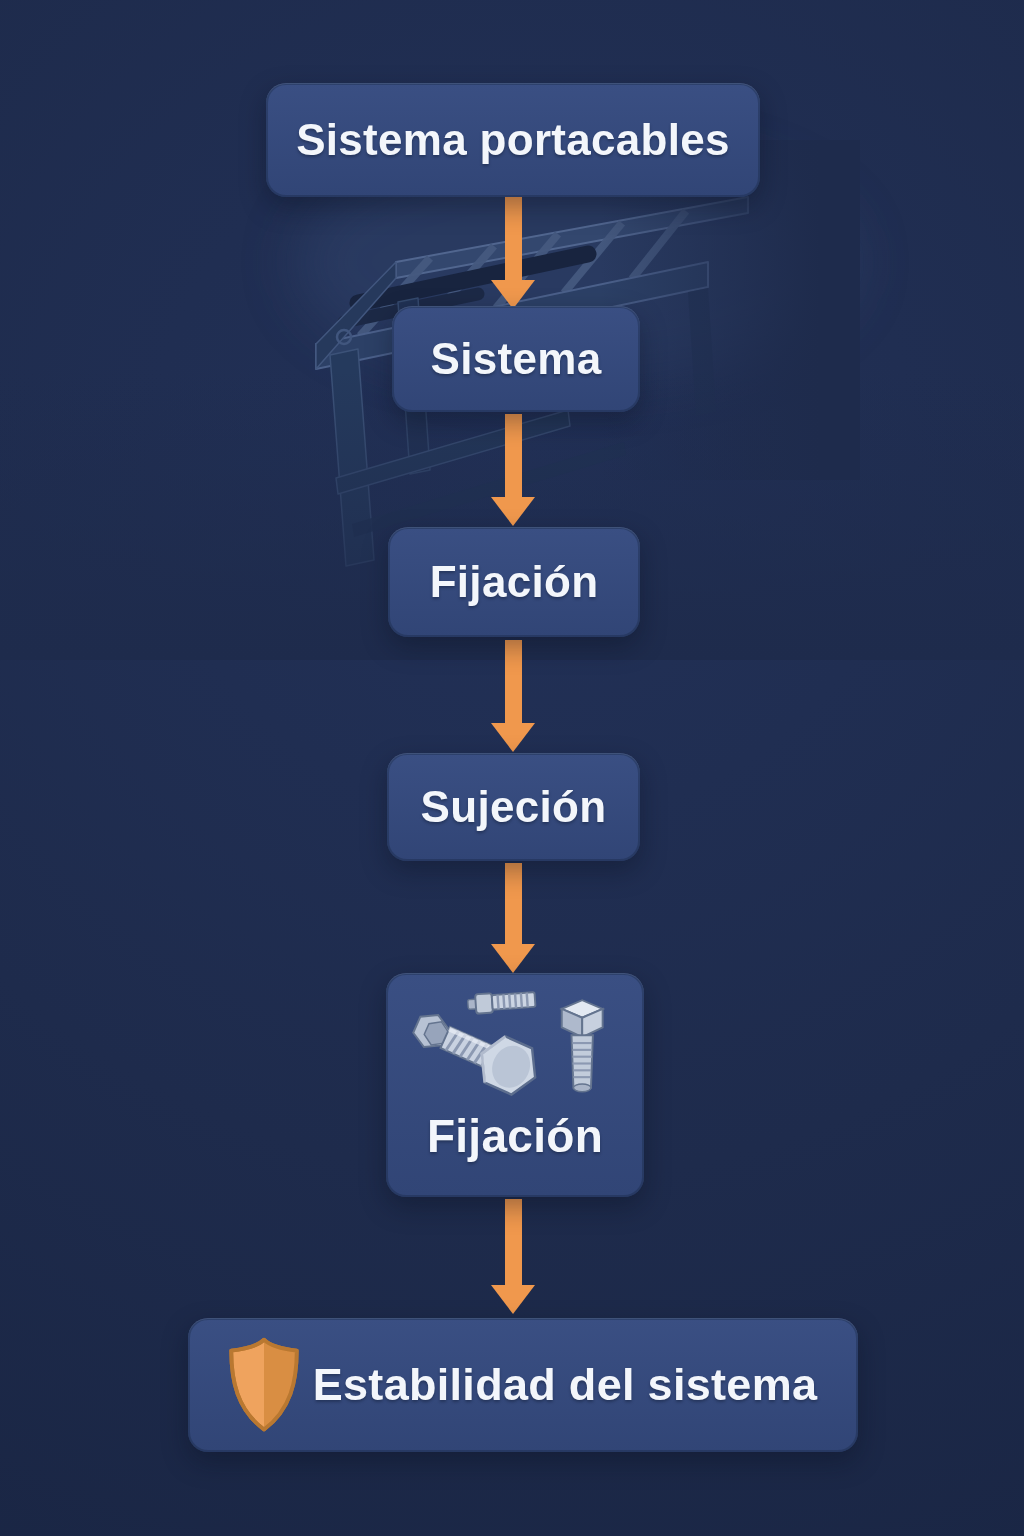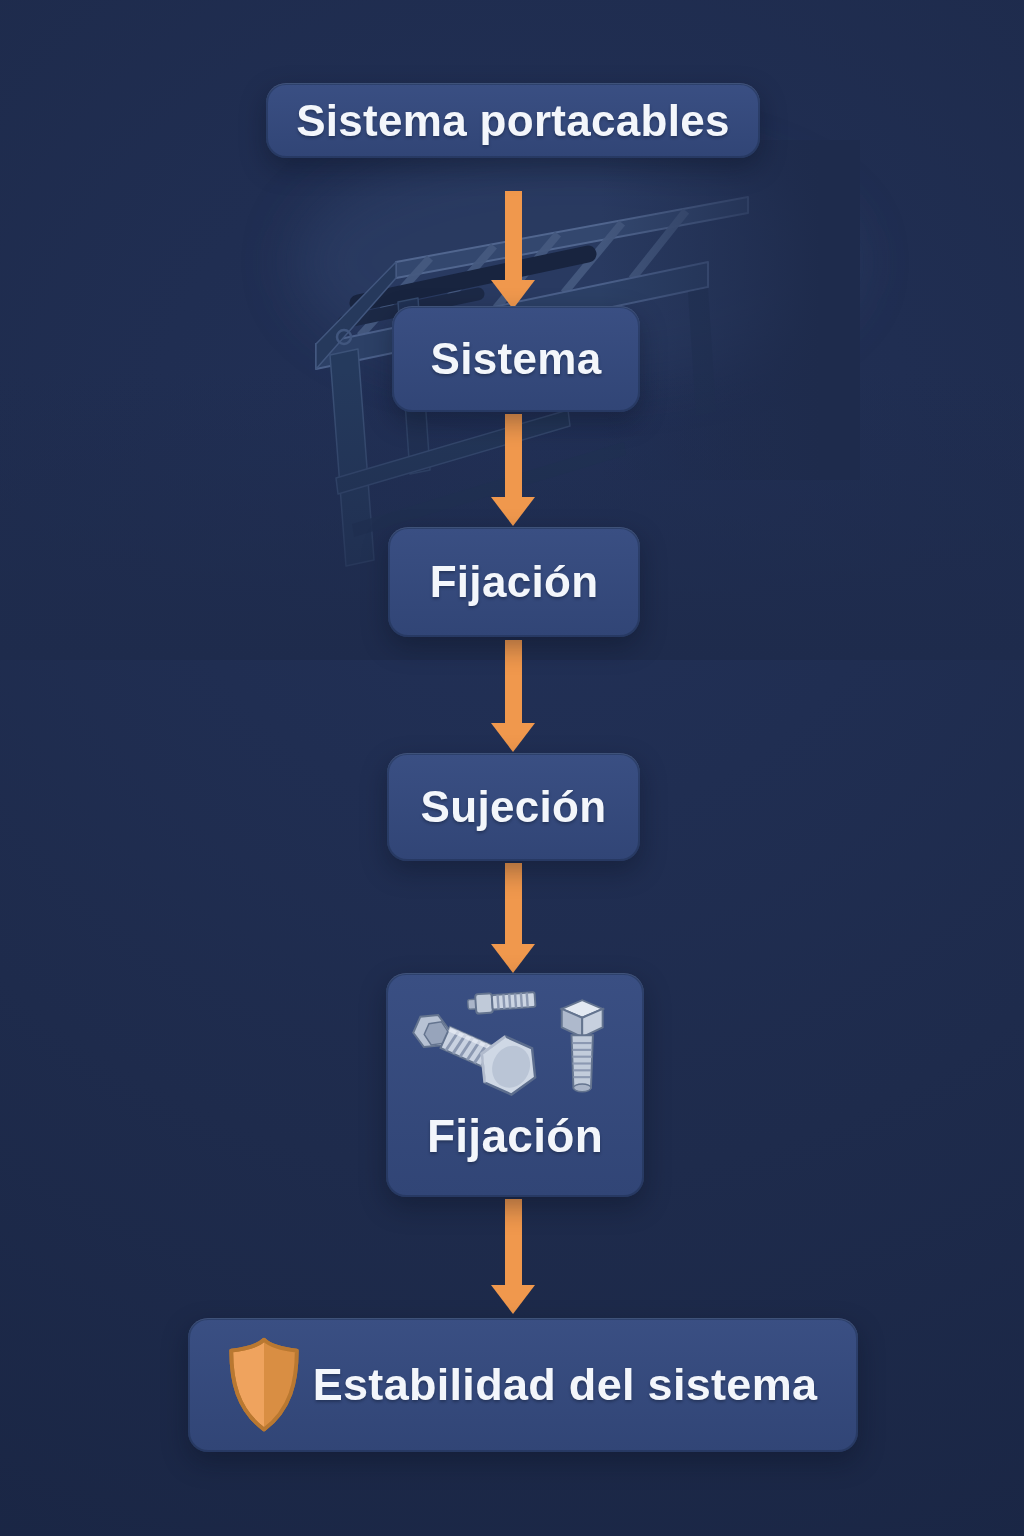--- a/index.html
+++ b/index.html
@@ -25,21 +25,21 @@
                 inset 0 1px 0 rgba(255,255,255,.09),
                 inset 0 0 0 2px rgba(16,27,52,.28);
   }
   .node-label {
     color: var(--text, #f3f6fb);
     font-weight: 700; font-size: 44px; letter-spacing: .3px;
     text-shadow: 0 2px 3px rgba(10,16,34,.35);
     white-space: nowrap;
   }
 
-  .n1 { left: 266px; top: 83px;  width: 494px; height: 75px; }
+  .n1 { left: 266px; top: 83px;  width: 494px; height: 114px; }
   .n2 { left: 392px; top: 306px; width: 248px; height: 106px; }
   .n3 { left: 388px; top: 527px; width: 252px; height: 110px; }
   .n4 { left: 387px; top: 753px; width: 253px; height: 108px; }
   .n5 { left: 386px; top: 973px; width: 258px; height: 224px;
         flex-direction: column; justify-content: flex-start; padding-top: 12px; }
   .n5 .node-label { margin-top: 4px; font-size: 46px; }
   .n6 { left: 188px; top: 1318px; width: 670px; height: 134px;
         justify-content: flex-start; padding: 0 34px; }
   .n6 .node-label { font-size: 45px; flex: 1; text-align: center; }
 

